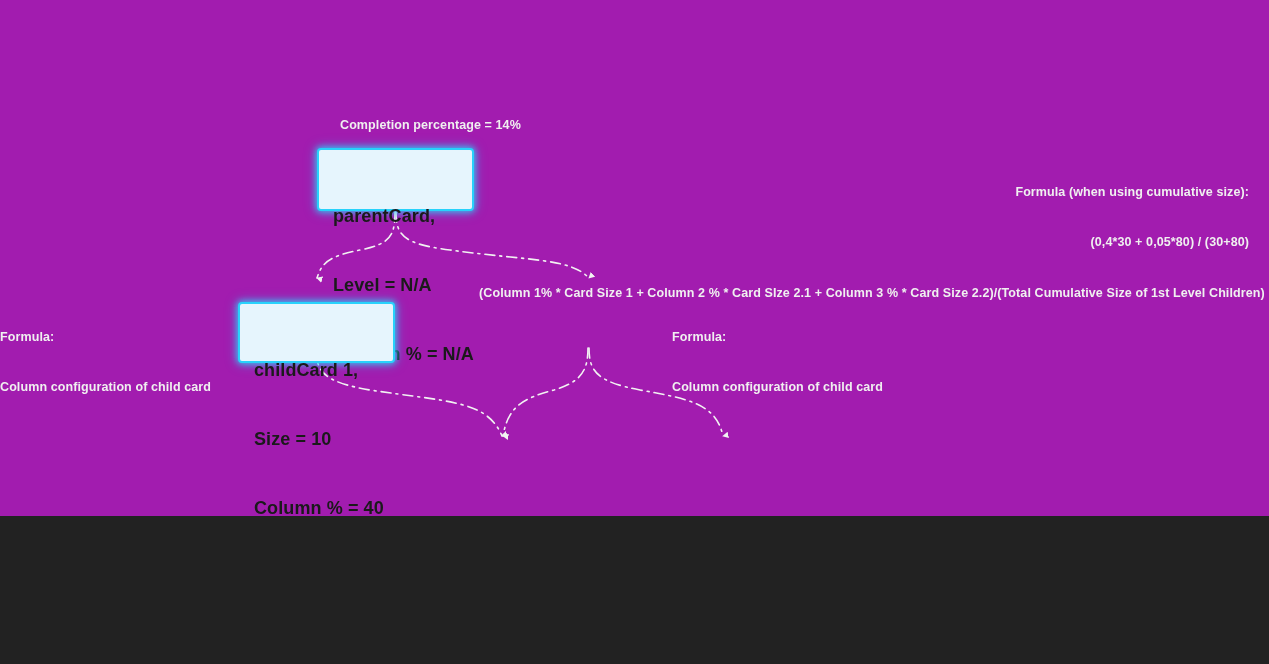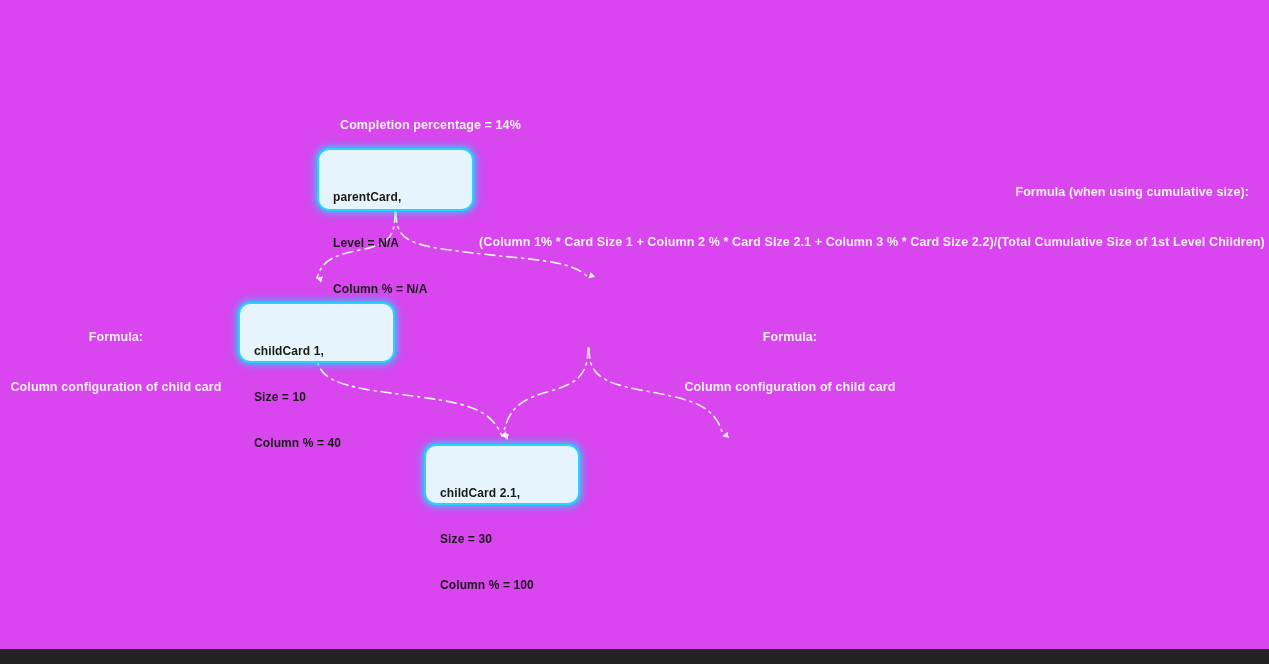--- a/index.html
+++ b/index.html
@@ -13,63 +13,63 @@
     position: relative;
     overflow: hidden;
     font-family: "Liberation Sans", sans-serif;
     -webkit-font-smoothing: antialiased;
   }
 
   #canvas {
     position: absolute;
     left: 0; top: 0;
     width: 1269px;
-    height: 649px;
-    background: #d946ef;
+    height: 516px;
+    background: #a21caf;
   }
 
   
   #edges {
     position: absolute;
     left: 0; top: 0;
     width: 1269px;
     height: 664px;
     pointer-events: none;
   }
 
   
   .card {
     position: absolute;
     box-sizing: border-box;
     background: #e6f5fd;
     border: 2px solid #28d2fb;
-    border-radius: 12px;
+    border-radius: 4px;
     box-shadow: 0 0 6px 1px rgba(40,210,251,0.85),
                 0 0 12px 2px rgba(40,210,251,0.35);
     color: #1a1a1a;
-    font-size: 12px;
+    font-size: 18px;
     font-weight: bold;
     line-height: 1.28;
     letter-spacing: 0.1px;
     padding: 9px 0 0 14px;
     white-space: pre;
   }
   .card .line { display: block; }
 
   
   .label {
     position: absolute;
     color: #f0f0f0;
     font-size: 12.5px;
     font-weight: bold;
     line-height: 1.35;
     letter-spacing: 0.1px;
     white-space: pre;
   }
-  .label.center { text-align: center; }
+  .label.center { text-align: left; }
   .label .line  { display: block; }
 
   .label-completion {
     left: 340px;
     top: 117px;
   }
   .label-formula-cumulative {
     left: 479px;
     top: 150px;
     width: 770px;
@@ -116,20 +116,21 @@
 
     <path d="M 588 348 C 588 372, 580 382, 554 390 C 524 398, 508 406, 503 436" fill="none" stroke="#f2f2f2" stroke-width="1.6" stroke-dasharray="10 5 2 5" stroke-linecap="round" marker-end="url(#arrowhead)"></path>
 
     <path d="M 589 348 C 589 372, 598 382, 640 390 C 690 399, 716 404, 723 436" fill="none" stroke="#f2f2f2" stroke-width="1.6" stroke-dasharray="10 5 2 5" stroke-linecap="round" marker-end="url(#arrowhead)"></path>
   </svg>
 
   <div class="label label-completion">Completion percentage = 14%</div>
 
   <div class="label label-formula-cumulative">
     <span class="line l1">Formula (when using cumulative size):</span>
+    <span class="line l2">(0,4*30 + 0,05*80) / (30+80)</span>
     <span class="line l3">(Column 1% * Card Size 1 + Column 2 % * Card SIze 2.1 + Column 3 % * Card Size 2.2)/(Total Cumulative Size of 1st Level Children)</span>
   </div>
 
   <div class="label label-formula-left center">
     <span class="line">Formula:</span>
     <span class="line">Column configuration of child card</span>
   </div>
 
   <div class="label label-formula-right center">
     <span class="line">Formula:</span>
@@ -142,20 +143,15 @@
     <span class="line">Column % = N/A</span>
   </div>
 
   <div class="card" style="left:238px; top:302px; width:157px; height:61px;">
     <span class="line">childCard 1,</span>
     <span class="line">Size = 10</span>
     <span class="line">Column % = 40</span>
   </div>
 
 
-  <div class="card" style="left:424px; top:444px; width:156px; height:61px;">
-    <span class="line">childCard 2.1,</span>
-    <span class="line">Size = 30</span>
-    <span class="line">Column % = 100</span>
-  </div>
 
 
 </div>
 
 </body></html>

